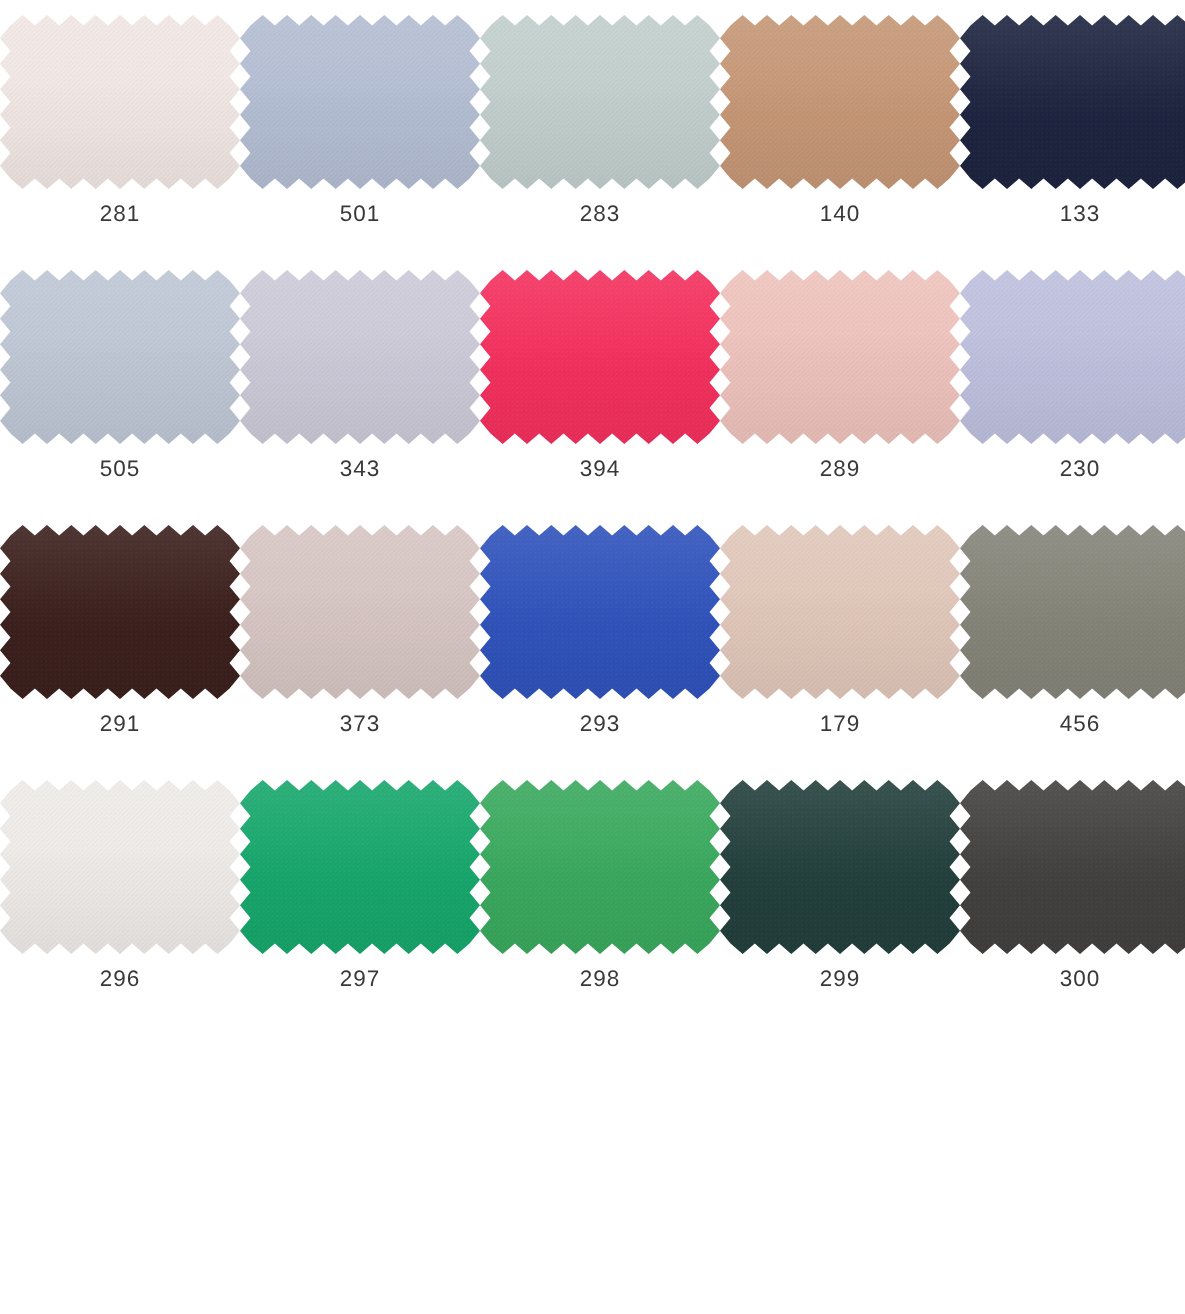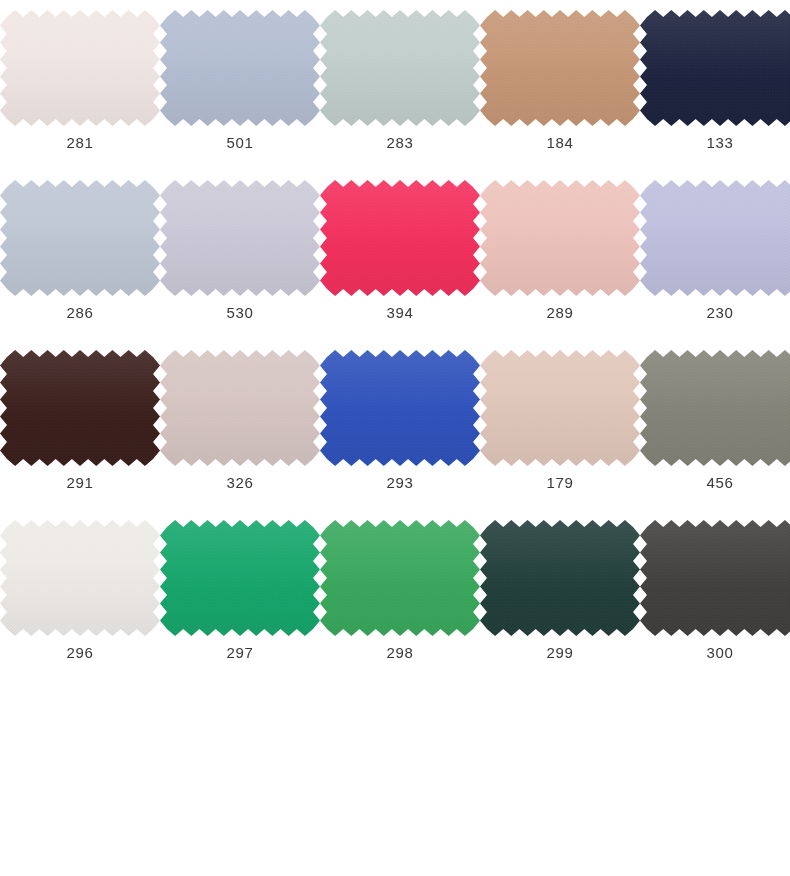--- a/index.html
+++ b/index.html
@@ -153,21 +153,21 @@
             </pattern>
             <clipPath id="tex3c">
               <polygon points="7.00,7.00 15.11,0.00 23.22,7.00 31.33,0.00 39.44,7.00 47.56,0.00 55.67,7.00 63.78,0.00 71.89,7.00 80.00,0.00 88.11,7.00 96.22,0.00 104.33,7.00 112.44,0.00 120.56,7.00 128.67,0.00 136.78,7.00 144.89,0.00 153.00,7.00 153.00,7.00 160.00,15.50 153.00,24.00 160.00,32.50 153.00,41.00 160.00,49.50 153.00,58.00 160.00,66.50 153.00,75.00 160.00,83.50 153.00,92.00 160.00,100.50 153.00,109.00 153.00,109.00 144.89,116.00 136.78,109.00 128.67,116.00 120.56,109.00 112.44,116.00 104.33,109.00 96.22,116.00 88.11,109.00 80.00,116.00 71.89,109.00 63.78,116.00 55.67,109.00 47.56,116.00 39.44,109.00 31.33,116.00 23.22,109.00 15.11,116.00 7.00,109.00 7.00,109.00 0.00,100.50 7.00,92.00 0.00,83.50 7.00,75.00 0.00,66.50 7.00,58.00 0.00,49.50 7.00,41.00 0.00,32.50 7.00,24.00 0.00,15.50 7.00,7.00"></polygon>
             </clipPath>
           </defs>
           <polygon points="7.00,7.00 15.11,0.00 23.22,7.00 31.33,0.00 39.44,7.00 47.56,0.00 55.67,7.00 63.78,0.00 71.89,7.00 80.00,0.00 88.11,7.00 96.22,0.00 104.33,7.00 112.44,0.00 120.56,7.00 128.67,0.00 136.78,7.00 144.89,0.00 153.00,7.00 153.00,7.00 160.00,15.50 153.00,24.00 160.00,32.50 153.00,41.00 160.00,49.50 153.00,58.00 160.00,66.50 153.00,75.00 160.00,83.50 153.00,92.00 160.00,100.50 153.00,109.00 153.00,109.00 144.89,116.00 136.78,109.00 128.67,116.00 120.56,109.00 112.44,116.00 104.33,109.00 96.22,116.00 88.11,109.00 80.00,116.00 71.89,109.00 63.78,116.00 55.67,109.00 47.56,116.00 39.44,109.00 31.33,116.00 23.22,109.00 15.11,116.00 7.00,109.00 7.00,109.00 0.00,100.50 7.00,92.00 0.00,83.50 7.00,75.00 0.00,66.50 7.00,58.00 0.00,49.50 7.00,41.00 0.00,32.50 7.00,24.00 0.00,15.50 7.00,7.00" fill="#c79877"></polygon>
           <rect x="0" y="0" width="160" height="116" fill="url(#tex3p)" clip-path="url(#tex3c)"></rect>
           <rect x="0" y="0" width="160" height="116" fill="url(#tex3g)" clip-path="url(#tex3c)"></rect>
         </svg>
       </div>
-      <div class="swatch-label">184</div>
+      <div class="swatch-label">140</div>
     </div>
     <div class="swatch-cell">
       <div class="swatch-figure">
         <svg viewBox="0 0 160 116">
           <defs>
             <linearGradient id="tex4g" x1="0" y1="0" x2="0" y2="1">
               <stop offset="0%" stop-color="#ffffff" stop-opacity="0.10"></stop>
               <stop offset="38%" stop-color="#ffffff" stop-opacity="0.03"></stop>
               <stop offset="62%" stop-color="#000000" stop-opacity="0.02"></stop>
               <stop offset="100%" stop-color="#000000" stop-opacity="0.06"></stop>
@@ -205,21 +205,21 @@
             </pattern>
             <clipPath id="tex5c">
               <polygon points="7.00,7.00 15.11,0.00 23.22,7.00 31.33,0.00 39.44,7.00 47.56,0.00 55.67,7.00 63.78,0.00 71.89,7.00 80.00,0.00 88.11,7.00 96.22,0.00 104.33,7.00 112.44,0.00 120.56,7.00 128.67,0.00 136.78,7.00 144.89,0.00 153.00,7.00 153.00,7.00 160.00,15.50 153.00,24.00 160.00,32.50 153.00,41.00 160.00,49.50 153.00,58.00 160.00,66.50 153.00,75.00 160.00,83.50 153.00,92.00 160.00,100.50 153.00,109.00 153.00,109.00 144.89,116.00 136.78,109.00 128.67,116.00 120.56,109.00 112.44,116.00 104.33,109.00 96.22,116.00 88.11,109.00 80.00,116.00 71.89,109.00 63.78,116.00 55.67,109.00 47.56,116.00 39.44,109.00 31.33,116.00 23.22,109.00 15.11,116.00 7.00,109.00 7.00,109.00 0.00,100.50 7.00,92.00 0.00,83.50 7.00,75.00 0.00,66.50 7.00,58.00 0.00,49.50 7.00,41.00 0.00,32.50 7.00,24.00 0.00,15.50 7.00,7.00"></polygon>
             </clipPath>
           </defs>
           <polygon points="7.00,7.00 15.11,0.00 23.22,7.00 31.33,0.00 39.44,7.00 47.56,0.00 55.67,7.00 63.78,0.00 71.89,7.00 80.00,0.00 88.11,7.00 96.22,0.00 104.33,7.00 112.44,0.00 120.56,7.00 128.67,0.00 136.78,7.00 144.89,0.00 153.00,7.00 153.00,7.00 160.00,15.50 153.00,24.00 160.00,32.50 153.00,41.00 160.00,49.50 153.00,58.00 160.00,66.50 153.00,75.00 160.00,83.50 153.00,92.00 160.00,100.50 153.00,109.00 153.00,109.00 144.89,116.00 136.78,109.00 128.67,116.00 120.56,109.00 112.44,116.00 104.33,109.00 96.22,116.00 88.11,109.00 80.00,116.00 71.89,109.00 63.78,116.00 55.67,109.00 47.56,116.00 39.44,109.00 31.33,116.00 23.22,109.00 15.11,116.00 7.00,109.00 7.00,109.00 0.00,100.50 7.00,92.00 0.00,83.50 7.00,75.00 0.00,66.50 7.00,58.00 0.00,49.50 7.00,41.00 0.00,32.50 7.00,24.00 0.00,15.50 7.00,7.00" fill="#c0c8d6"></polygon>
           <rect x="0" y="0" width="160" height="116" fill="url(#tex5p)" clip-path="url(#tex5c)"></rect>
           <rect x="0" y="0" width="160" height="116" fill="url(#tex5g)" clip-path="url(#tex5c)"></rect>
         </svg>
       </div>
-      <div class="swatch-label">286</div>
+      <div class="swatch-label">505</div>
     </div>
     <div class="swatch-cell">
       <div class="swatch-figure">
         <svg viewBox="0 0 160 116">
           <defs>
             <linearGradient id="tex6g" x1="0" y1="0" x2="0" y2="1">
               <stop offset="0%" stop-color="#ffffff" stop-opacity="0.10"></stop>
               <stop offset="38%" stop-color="#ffffff" stop-opacity="0.03"></stop>
               <stop offset="62%" stop-color="#000000" stop-opacity="0.02"></stop>
               <stop offset="100%" stop-color="#000000" stop-opacity="0.06"></stop>
@@ -231,21 +231,21 @@
             </pattern>
             <clipPath id="tex6c">
               <polygon points="7.00,7.00 15.11,0.00 23.22,7.00 31.33,0.00 39.44,7.00 47.56,0.00 55.67,7.00 63.78,0.00 71.89,7.00 80.00,0.00 88.11,7.00 96.22,0.00 104.33,7.00 112.44,0.00 120.56,7.00 128.67,0.00 136.78,7.00 144.89,0.00 153.00,7.00 153.00,7.00 160.00,15.50 153.00,24.00 160.00,32.50 153.00,41.00 160.00,49.50 153.00,58.00 160.00,66.50 153.00,75.00 160.00,83.50 153.00,92.00 160.00,100.50 153.00,109.00 153.00,109.00 144.89,116.00 136.78,109.00 128.67,116.00 120.56,109.00 112.44,116.00 104.33,109.00 96.22,116.00 88.11,109.00 80.00,116.00 71.89,109.00 63.78,116.00 55.67,109.00 47.56,116.00 39.44,109.00 31.33,116.00 23.22,109.00 15.11,116.00 7.00,109.00 7.00,109.00 0.00,100.50 7.00,92.00 0.00,83.50 7.00,75.00 0.00,66.50 7.00,58.00 0.00,49.50 7.00,41.00 0.00,32.50 7.00,24.00 0.00,15.50 7.00,7.00"></polygon>
             </clipPath>
           </defs>
           <polygon points="7.00,7.00 15.11,0.00 23.22,7.00 31.33,0.00 39.44,7.00 47.56,0.00 55.67,7.00 63.78,0.00 71.89,7.00 80.00,0.00 88.11,7.00 96.22,0.00 104.33,7.00 112.44,0.00 120.56,7.00 128.67,0.00 136.78,7.00 144.89,0.00 153.00,7.00 153.00,7.00 160.00,15.50 153.00,24.00 160.00,32.50 153.00,41.00 160.00,49.50 153.00,58.00 160.00,66.50 153.00,75.00 160.00,83.50 153.00,92.00 160.00,100.50 153.00,109.00 153.00,109.00 144.89,116.00 136.78,109.00 128.67,116.00 120.56,109.00 112.44,116.00 104.33,109.00 96.22,116.00 88.11,109.00 80.00,116.00 71.89,109.00 63.78,116.00 55.67,109.00 47.56,116.00 39.44,109.00 31.33,116.00 23.22,109.00 15.11,116.00 7.00,109.00 7.00,109.00 0.00,100.50 7.00,92.00 0.00,83.50 7.00,75.00 0.00,66.50 7.00,58.00 0.00,49.50 7.00,41.00 0.00,32.50 7.00,24.00 0.00,15.50 7.00,7.00" fill="#cdcbd9"></polygon>
           <rect x="0" y="0" width="160" height="116" fill="url(#tex6p)" clip-path="url(#tex6c)"></rect>
           <rect x="0" y="0" width="160" height="116" fill="url(#tex6g)" clip-path="url(#tex6c)"></rect>
         </svg>
       </div>
-      <div class="swatch-label">530</div>
+      <div class="swatch-label">343</div>
     </div>
     <div class="swatch-cell">
       <div class="swatch-figure">
         <svg viewBox="0 0 160 116">
           <defs>
             <linearGradient id="tex7g" x1="0" y1="0" x2="0" y2="1">
               <stop offset="0%" stop-color="#ffffff" stop-opacity="0.10"></stop>
               <stop offset="38%" stop-color="#ffffff" stop-opacity="0.03"></stop>
               <stop offset="62%" stop-color="#000000" stop-opacity="0.02"></stop>
               <stop offset="100%" stop-color="#000000" stop-opacity="0.06"></stop>
@@ -361,21 +361,21 @@
             </pattern>
             <clipPath id="tex11c">
               <polygon points="7.00,7.00 15.11,0.00 23.22,7.00 31.33,0.00 39.44,7.00 47.56,0.00 55.67,7.00 63.78,0.00 71.89,7.00 80.00,0.00 88.11,7.00 96.22,0.00 104.33,7.00 112.44,0.00 120.56,7.00 128.67,0.00 136.78,7.00 144.89,0.00 153.00,7.00 153.00,7.00 160.00,15.50 153.00,24.00 160.00,32.50 153.00,41.00 160.00,49.50 153.00,58.00 160.00,66.50 153.00,75.00 160.00,83.50 153.00,92.00 160.00,100.50 153.00,109.00 153.00,109.00 144.89,116.00 136.78,109.00 128.67,116.00 120.56,109.00 112.44,116.00 104.33,109.00 96.22,116.00 88.11,109.00 80.00,116.00 71.89,109.00 63.78,116.00 55.67,109.00 47.56,116.00 39.44,109.00 31.33,116.00 23.22,109.00 15.11,116.00 7.00,109.00 7.00,109.00 0.00,100.50 7.00,92.00 0.00,83.50 7.00,75.00 0.00,66.50 7.00,58.00 0.00,49.50 7.00,41.00 0.00,32.50 7.00,24.00 0.00,15.50 7.00,7.00"></polygon>
             </clipPath>
           </defs>
           <polygon points="7.00,7.00 15.11,0.00 23.22,7.00 31.33,0.00 39.44,7.00 47.56,0.00 55.67,7.00 63.78,0.00 71.89,7.00 80.00,0.00 88.11,7.00 96.22,0.00 104.33,7.00 112.44,0.00 120.56,7.00 128.67,0.00 136.78,7.00 144.89,0.00 153.00,7.00 153.00,7.00 160.00,15.50 153.00,24.00 160.00,32.50 153.00,41.00 160.00,49.50 153.00,58.00 160.00,66.50 153.00,75.00 160.00,83.50 153.00,92.00 160.00,100.50 153.00,109.00 153.00,109.00 144.89,116.00 136.78,109.00 128.67,116.00 120.56,109.00 112.44,116.00 104.33,109.00 96.22,116.00 88.11,109.00 80.00,116.00 71.89,109.00 63.78,116.00 55.67,109.00 47.56,116.00 39.44,109.00 31.33,116.00 23.22,109.00 15.11,116.00 7.00,109.00 7.00,109.00 0.00,100.50 7.00,92.00 0.00,83.50 7.00,75.00 0.00,66.50 7.00,58.00 0.00,49.50 7.00,41.00 0.00,32.50 7.00,24.00 0.00,15.50 7.00,7.00" fill="#d8c7c4"></polygon>
           <rect x="0" y="0" width="160" height="116" fill="url(#tex11p)" clip-path="url(#tex11c)"></rect>
           <rect x="0" y="0" width="160" height="116" fill="url(#tex11g)" clip-path="url(#tex11c)"></rect>
         </svg>
       </div>
-      <div class="swatch-label">326</div>
+      <div class="swatch-label">373</div>
     </div>
     <div class="swatch-cell">
       <div class="swatch-figure">
         <svg viewBox="0 0 160 116">
           <defs>
             <linearGradient id="tex12g" x1="0" y1="0" x2="0" y2="1">
               <stop offset="0%" stop-color="#ffffff" stop-opacity="0.10"></stop>
               <stop offset="38%" stop-color="#ffffff" stop-opacity="0.03"></stop>
               <stop offset="62%" stop-color="#000000" stop-opacity="0.02"></stop>
               <stop offset="100%" stop-color="#000000" stop-opacity="0.06"></stop>

